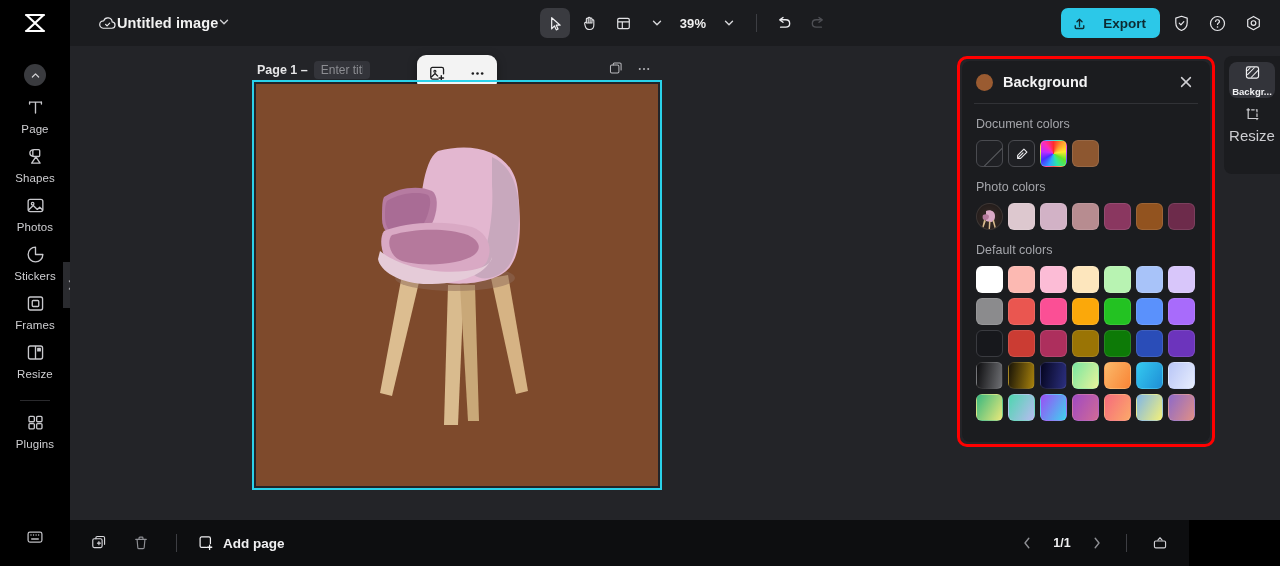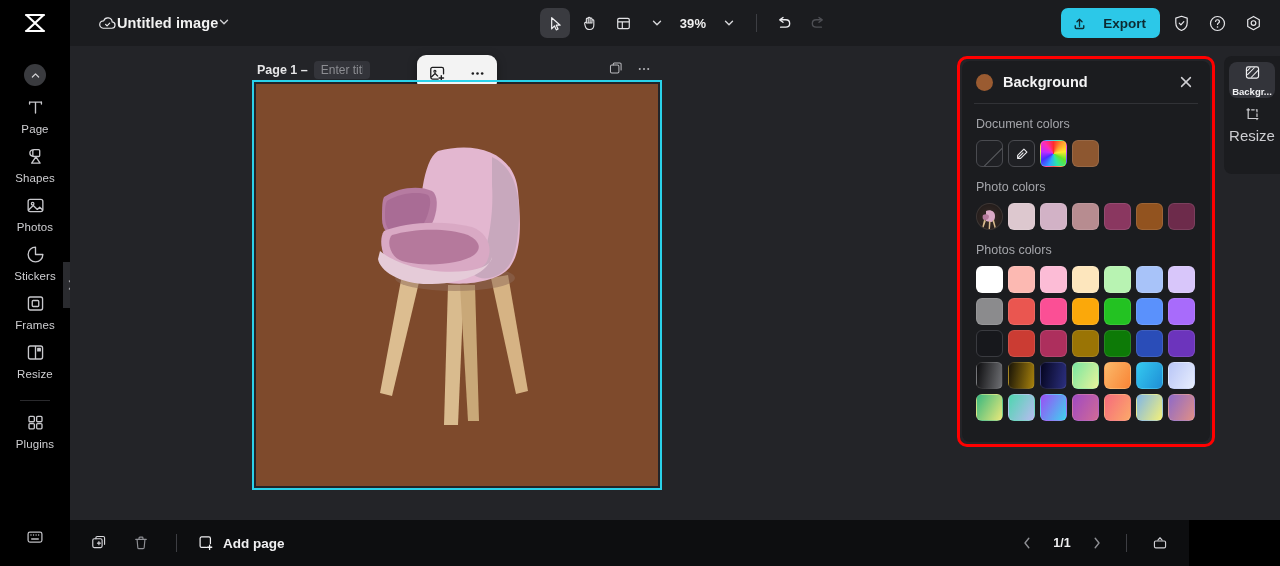--- a/index.html
+++ b/index.html
@@ -494,21 +494,21 @@
         </svg>
       </div>
       <div class="sw" style="background:#ddc8cf"></div>
       <div class="sw" style="background:#d2b2c6"></div>
       <div class="sw" style="background:#b78c90"></div>
       <div class="sw" style="background:#8a3760"></div>
       <div class="sw" style="background:#92531f"></div>
       <div class="sw" style="background:#6d2b4b"></div>
     </div>
 
-    <div class="sec-title">Photos colors</div>
+    <div class="sec-title">Default colors</div>
     <div class="grid-wrap">
       <div class="grid-row">
         <div class="sw" style="background:#ffffff"></div>
         <div class="sw" style="background:#fcb9b2"></div>
         <div class="sw" style="background:#fcbcd6"></div>
         <div class="sw" style="background:#fde6bd"></div>
         <div class="sw" style="background:#b8f3b2"></div>
         <div class="sw" style="background:#a8c3f9"></div>
         <div class="sw" style="background:#d8c6fa"></div>
       </div>

